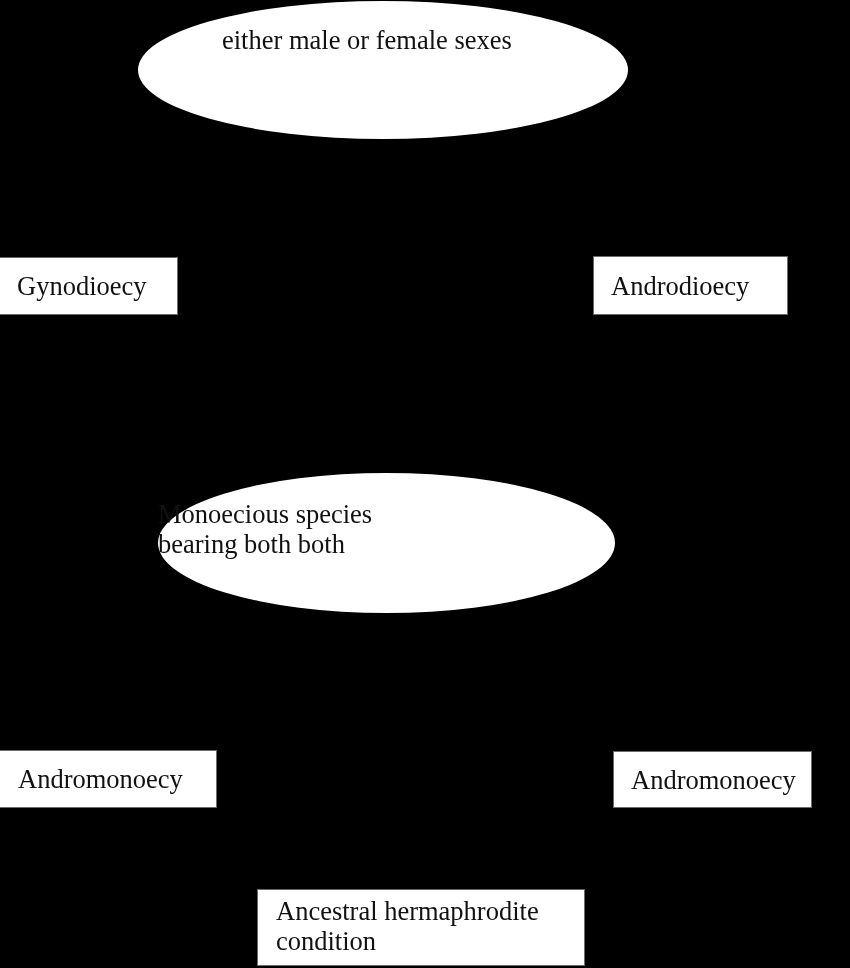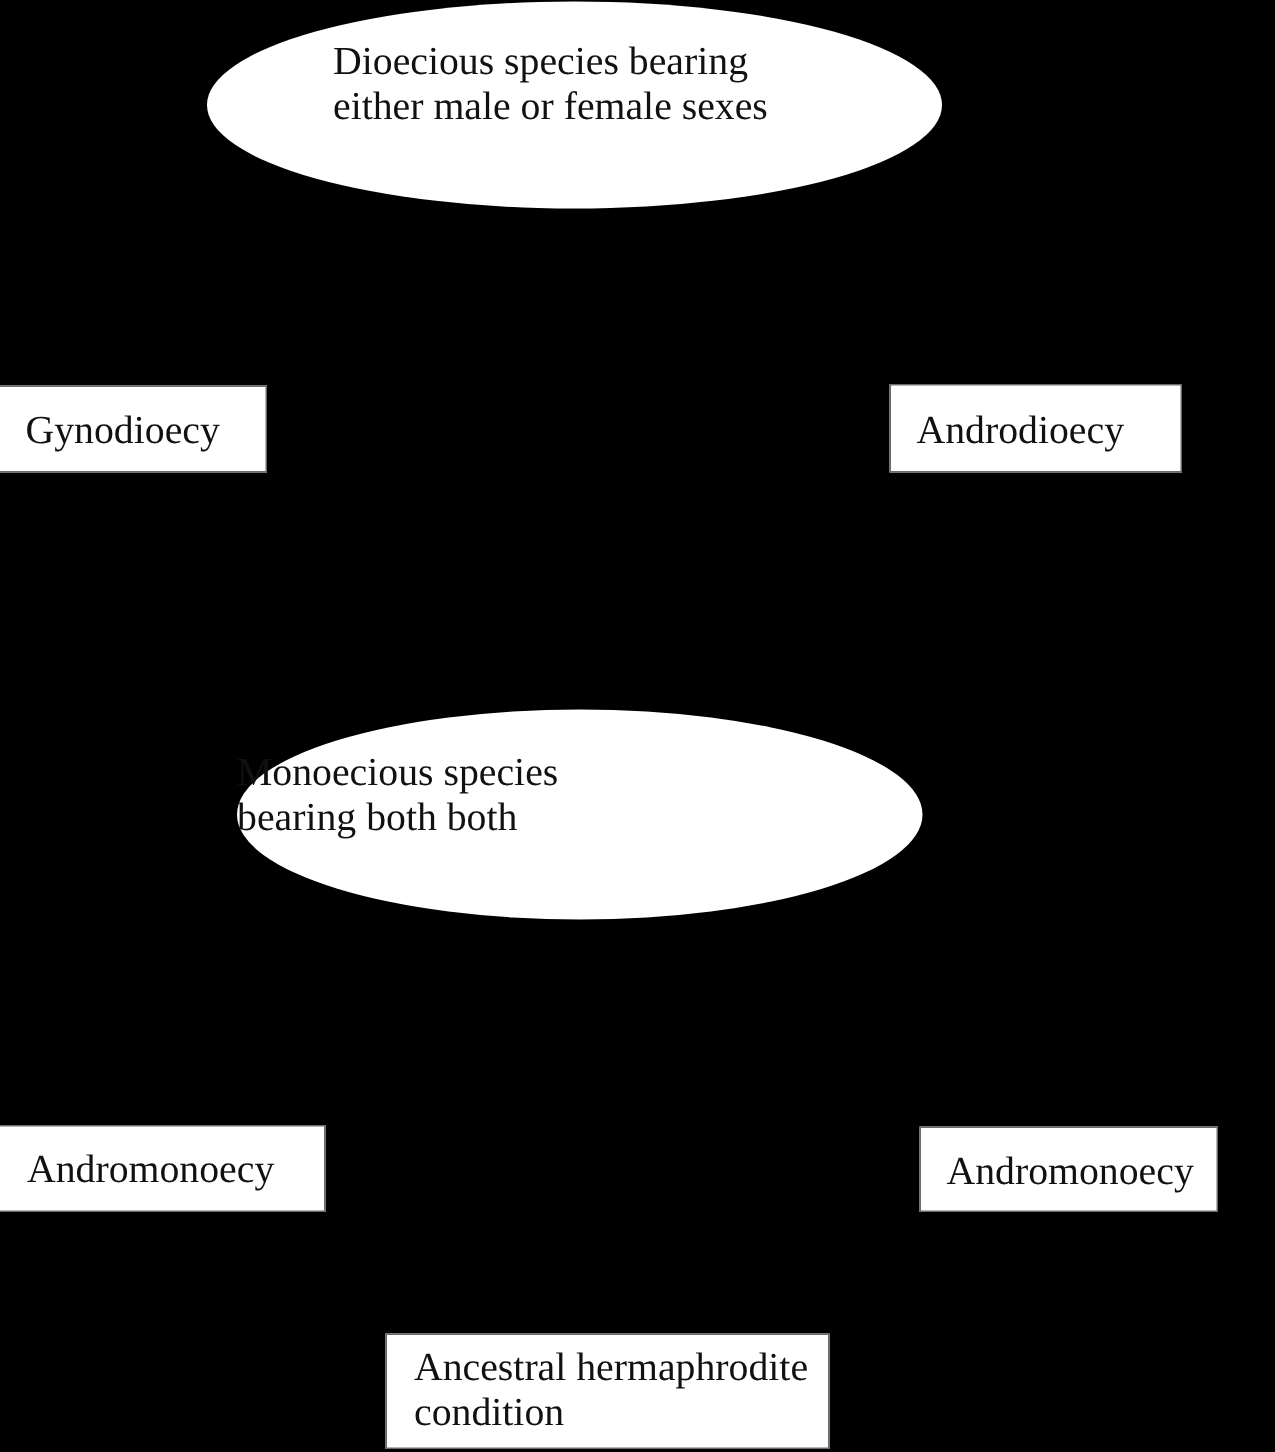--- a/index.html
+++ b/index.html
@@ -72,32 +72,31 @@
   }
   
   #n-andromonoecy {
     left: 613px; top: 751px;
     width: 199px; height: 57px;
     padding-left: 17px;
   }
   
   #n-ancestral {
     left: 257px; top: 889px;
-    width: 296px; height: 77px;
+    width: 328px; height: 77px;
     padding: 6px 0 0 18px;
     text-align: left;
   }
 </style>
 </head>
 <body>
 
 <div class="stage">
 
   <div class="node ellipse multiline" id="n-dioecious">
-    <div class="line">Dioecious species bearing</div>
     <div class="line">either male or female sexes</div>
   </div>
 
   <div class="node rect" id="n-gynodioecy">
     <span class="line">Gynodioecy</span>
   </div>
 
   <div class="node rect" id="n-androdioecy">
     <span class="line">Androdioecy</span>
   </div>

